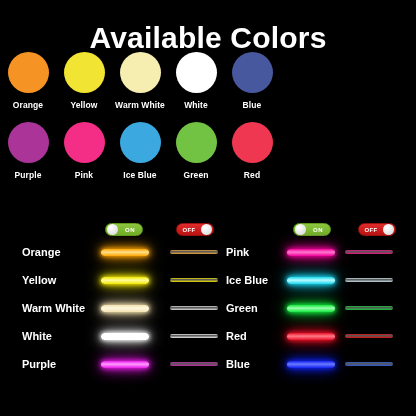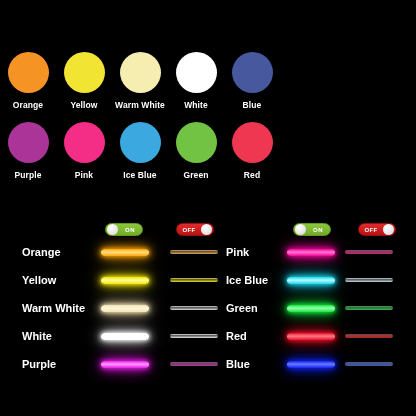--- a/index.html
+++ b/index.html
@@ -123,20 +123,21 @@
   .strip.unlit {
     height: 4px;
     border-radius: 2px;
   }
 </style>
 </head>
 <body>
 
 <div id="page">
 
+  <div class="title">Available Colors</div>
 
   <div class="swatch-row row1">
     <div class="swatch-cell">
       <span class="swatch-dot" style="background: rgb(245, 148, 37);"></span>
       <span class="swatch-label">Orange</span>
     </div>
     <div class="swatch-cell">
       <span class="swatch-dot" style="background: rgb(242, 228, 50);"></span>
       <span class="swatch-label">Yellow</span>
     </div>

